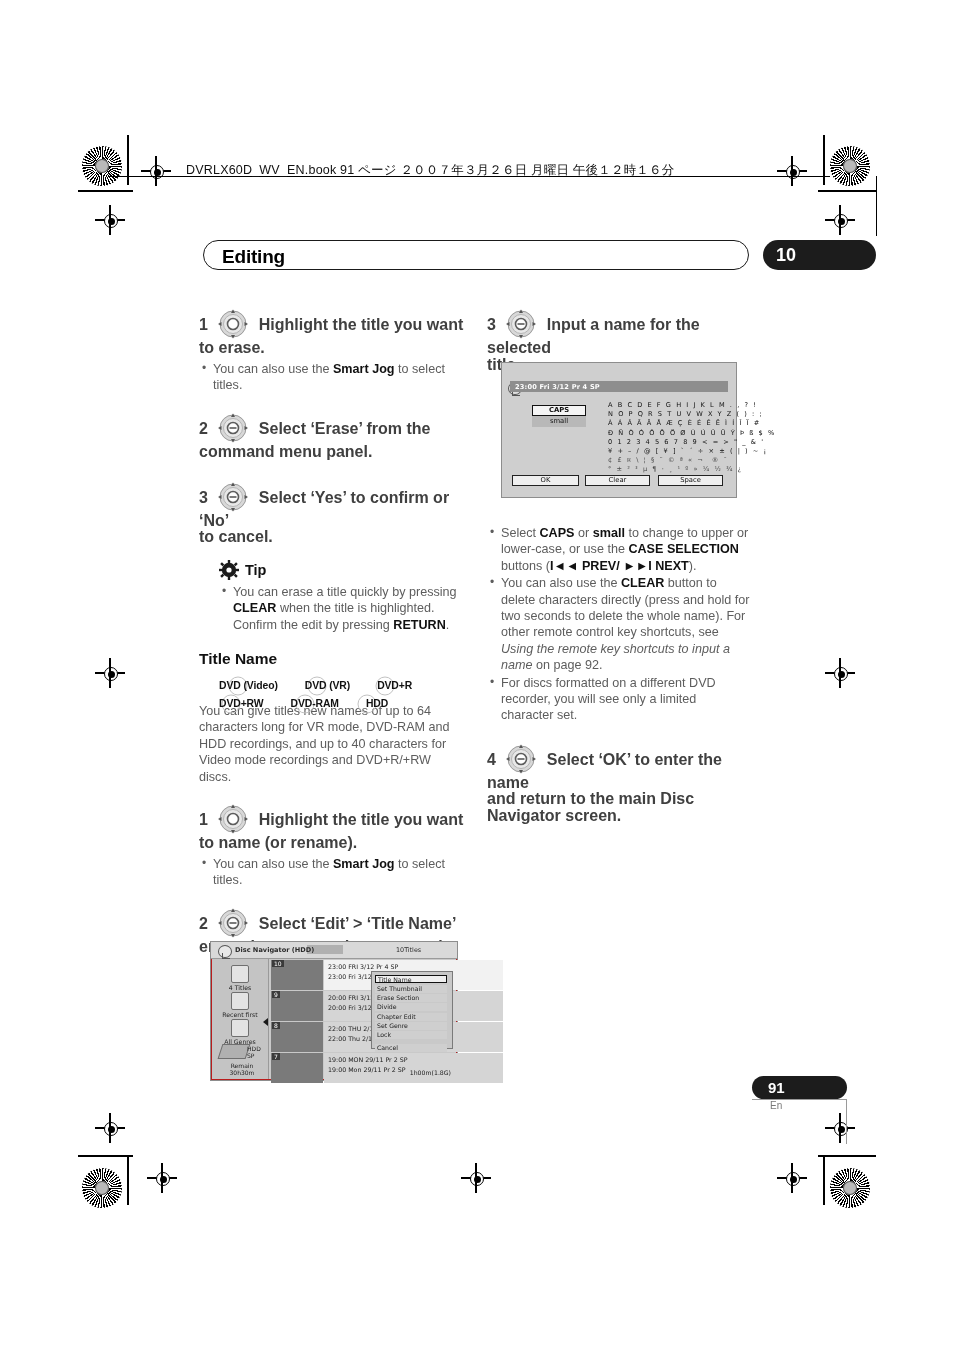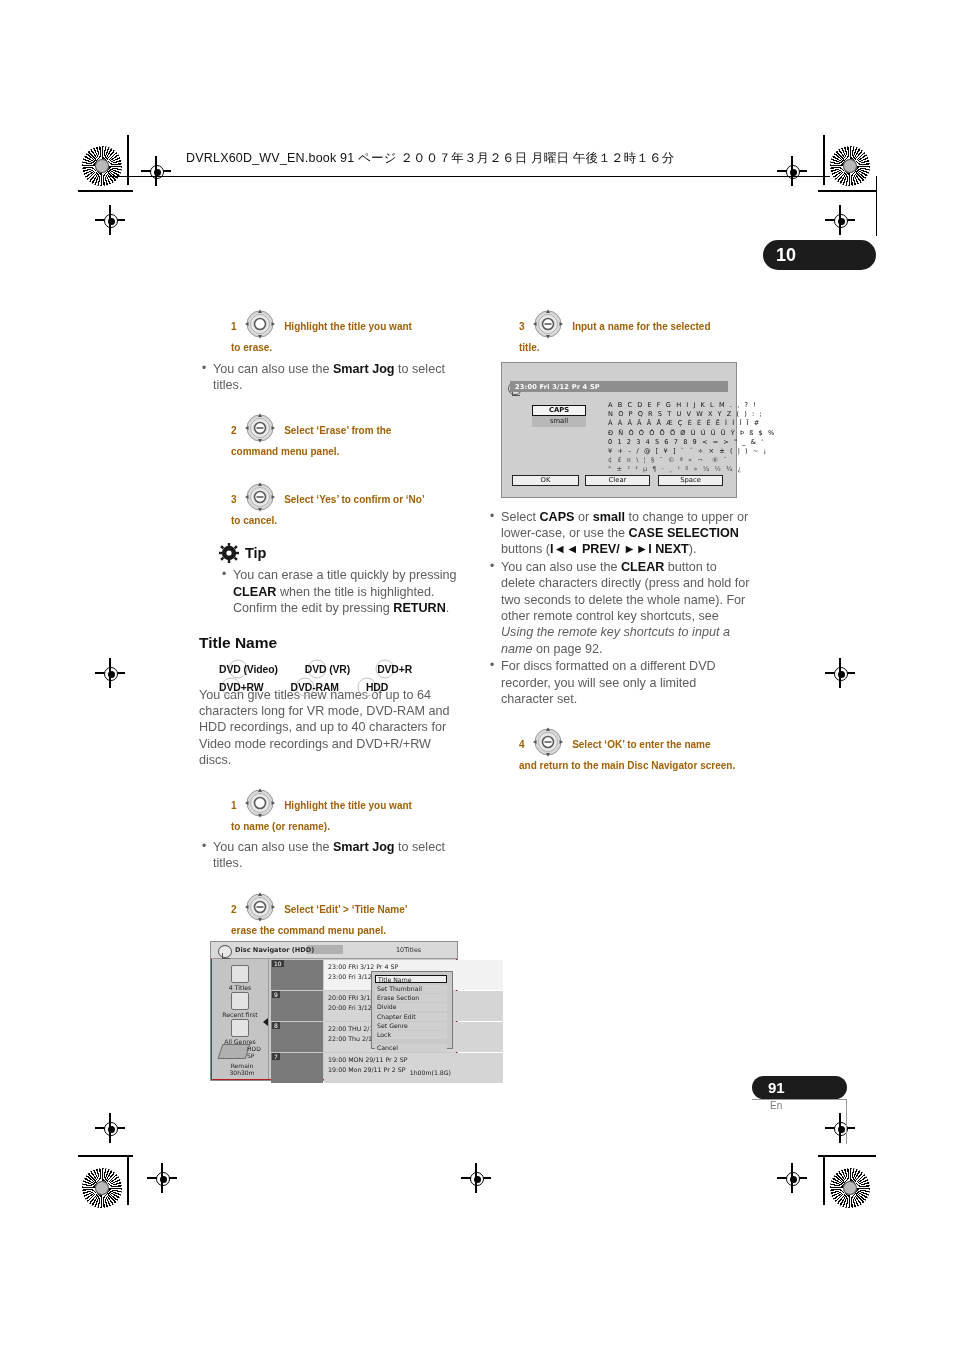--- a/index.html
+++ b/index.html
@@ -13,35 +13,35 @@
   .reg-cross i:after{content:"";position:absolute;left:2.5px;top:2.5px;width:7px;height:7px;background:#000;border-radius:50%;}
 
   .starburst{position:absolute;width:40px;height:40px;border-radius:50%;
      background:repeating-conic-gradient(#000 0 4.5deg,#fff 4.5deg 9deg);}
   .starburst:after{content:"";position:absolute;left:13px;top:13px;width:14px;height:14px;border-radius:50%;
      background:#b9b9b9;box-shadow:0 0 0 1px #555 inset;}
 
   .cropline{position:absolute;background:#000;}
 
   
-  .runhead{position:absolute;left:186px;top:150px;font-size:12.5px;letter-spacing:.2px;white-space:nowrap;color:#111;}
+  .runhead{position:absolute;left:186px;top:162px;font-size:12.5px;letter-spacing:.2px;white-space:nowrap;color:#111;}
 
   
   .titlebar{position:absolute;left:203px;top:240px;width:546px;height:30px;border:1.6px solid #1a1a1a;border-radius:15px;box-sizing:border-box;}
   .titlebar span{position:absolute;left:18px;top:5px;font-size:19px;font-weight:bold;letter-spacing:-.2px;}
   .chapnum{position:absolute;left:763px;top:240px;width:113px;height:30px;background:#1c1c1c;border-radius:15px;}
   .chapnum span{position:absolute;left:13px;top:5px;color:#fff;font-size:18px;font-weight:bold;}
 
   
   .col{position:absolute;width:265px;}
   .colL{left:199px;top:310px;}
   .colR{left:487px;top:310px;}
 
   
-  .step{position:relative;font-size:10px;font-weight:bold;line-height:16.5px;color:#a16207;margin-bottom:2px;margin-left:32px;}
+  .step{position:relative;font-size:16px;font-weight:bold;line-height:16.5px;color:#404040;margin-bottom:2px;}
   .step .num{font-weight:bold;}
   .bullets{list-style:none;margin:4px 0 0 0;padding:0;}
   .bullets li{position:relative;padding-left:14px;font-size:12.6px;line-height:16.4px;color:#5d5d5d;margin-bottom:1px;}
   .bullets li:before{content:"\2022";position:absolute;left:3px;top:-1px;font-size:12px;color:#5d5d5d;}
   .bullets li b{color:#111;font-weight:bold;}
   .bullets li i{font-style:italic;}
   .para{font-size:12.6px;line-height:16.4px;color:#5d5d5d;margin:0;}
   .h2{font-size:15.5px;font-weight:bold;color:#111;margin:0;}
 
   
@@ -166,20 +166,23 @@
   <div class="cropline" style="left:818px;top:190px;width:58px;height:1.5px;"></div>
   <div class="cropline" style="left:127px;top:1155px;width:1.5px;height:50px;"></div>
   <div class="cropline" style="left:78px;top:1155px;width:55px;height:1.5px;"></div>
   <div class="cropline" style="left:823px;top:1155px;width:1.5px;height:50px;"></div>
   <div class="cropline" style="left:818px;top:1155px;width:58px;height:1.5px;"></div>
   <div class="cropline" style="left:110px;top:176px;width:720px;height:1px;background:#000;"></div>
   <div class="cropline" style="left:876px;top:176px;width:1px;height:60px;"></div>
 
   <div class="runhead">DVRLX60D_WV_EN.book  91 ページ  ２００７年３月２６日   月曜日   午後１２時１６分</div>
 
+  <div class="titlebar">
+    <span>Editing</span>
+  </div>
   <div class="chapnum">
     <span>10</span>
   </div>
 
   <div class="col colL">
 
     <div class="step">
       <span class="num">1</span>
       <span class="jog">
         <svg width="38" height="32" viewBox="0 0 38 32">

